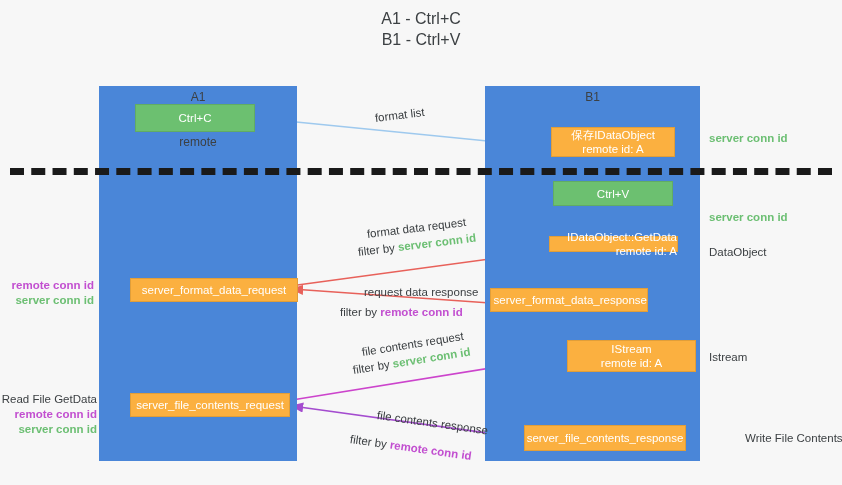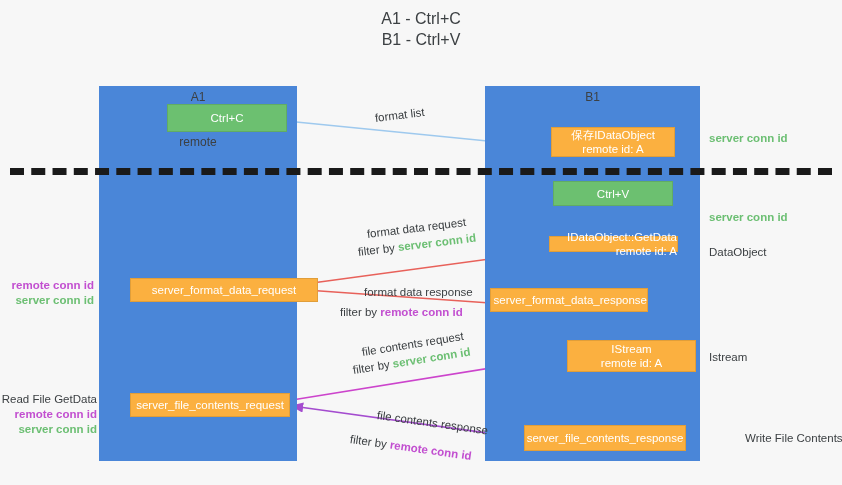--- a/index.html
+++ b/index.html
@@ -158,21 +158,21 @@
 
 <div class="abs col-head" style="left:99px; top:60px; width:198px;">
   <div>A1</div>
   <div>remote</div>
 </div>
 <div class="abs col-head" style="left:485px; top:60px; width:215px;">
   <div>B1</div>
   <div>connection</div>
 </div>
 
-<div class="abs node green" style="left:135px; top:104px; width:120px; height:28px;margin-left:32px;">
+<div class="abs node green" style="left:135px; top:104px; width:120px; height:28px;">
   <span>Ctrl+C</span>
 </div>
 
 <div class="abs node orange" style="left:551px; top:127px; width:124px; height:30px;">
   <span>保存IDataObject</span>
   <span class="ln2">remote id: A</span>
 </div>
 
 <div class="abs node green" style="left:553px; top:181px; width:120px; height:25px;">
   <span>Ctrl+V</span>
@@ -181,21 +181,21 @@
 <div class="abs node orange" style="left:549px; top:236px; width:129px; height:16px;align-items:flex-end;">
   <span>IDataObject::GetData</span>
   <span class="ln2">remote id: A</span>
 </div>
 
 <div class="abs node orange" style="left:567px; top:340px; width:129px; height:32px;">
   <span>IStream</span>
   <span class="ln2">remote id: A</span>
 </div>
 
-<div class="abs node orange" style="left:130px; top:278px; width:188px; height:24px;">
+<div class="abs node orange" style="left:130px; top:278px; width:168px; height:24px;">
   <span>server_format_data_request</span>
 </div>
 
 <div class="abs node orange" style="left:490px; top:288px; width:158px; height:24px;align-items:flex-end;">
   <span>server_format_data_response</span>
 </div>
 
 <div class="abs node orange" style="left:130px; top:393px; width:160px; height:24px;">
   <span>server_file_contents_request</span>
 </div>
@@ -226,21 +226,21 @@
 </div>
 
 <div class="abs edge-label rot-up" style="left:375px; top:111px;">format list</div>
 
 <div class="abs edge-label rot-up" style="left:367px; top:227px;">format data request</div>
 
 <div class="abs edge-label rot-up" style="left:358px; top:245px;">
   <span>filter by </span><span class="green-txt">server conn id</span>
 </div>
 
-<div class="abs edge-label" style="left:364px; top:285px;">format data response</div>
+<div class="abs edge-label" style="left:364px; top:285px;">request data response</div>
 
 <div class="abs edge-label" style="left:340px; top:305px;">
   <span>filter by </span><span class="purple-txt">remote conn id</span>
 </div>
 
 <div class="abs edge-label rot-up2" style="left:362px; top:345px;">file contents request</div>
 
 <div class="abs edge-label rot-up2" style="left:353px; top:363px;">
   <span>filter by </span><span class="green-txt">server conn id</span>
 </div>

